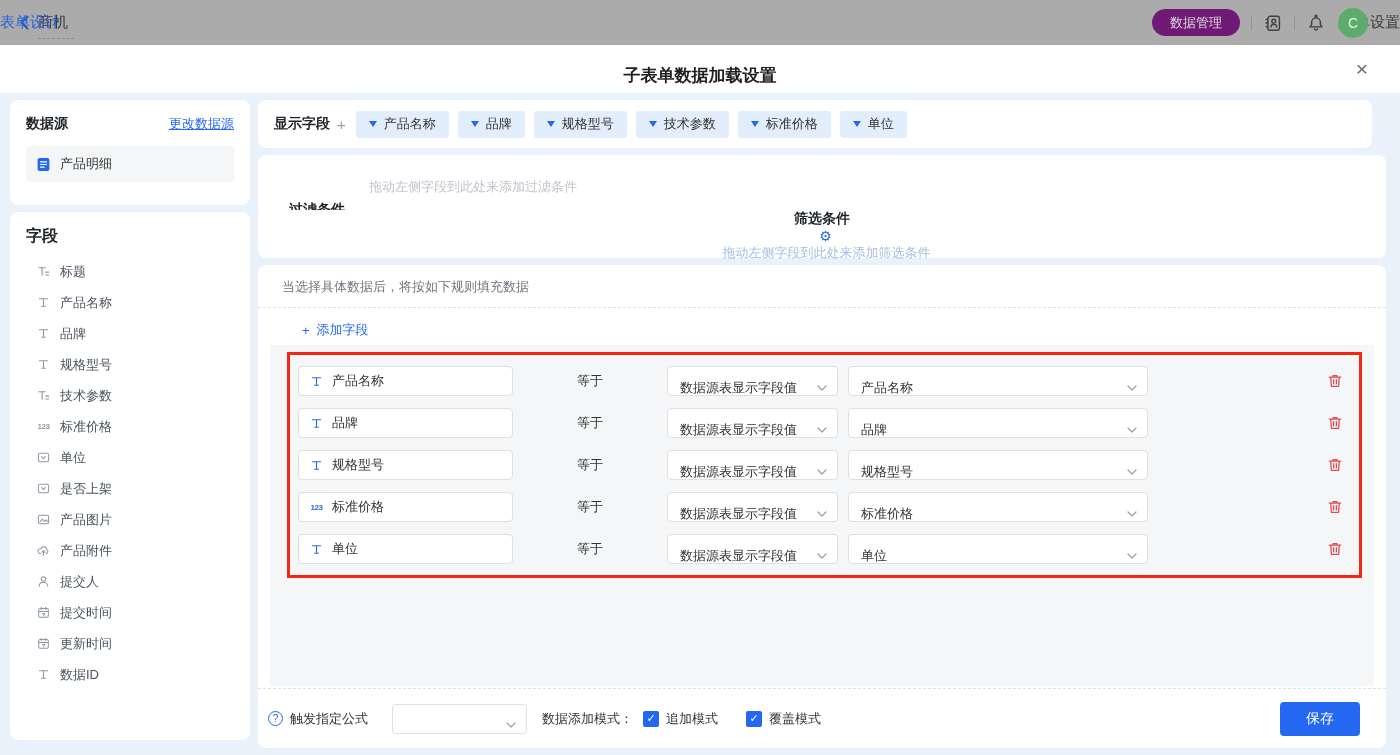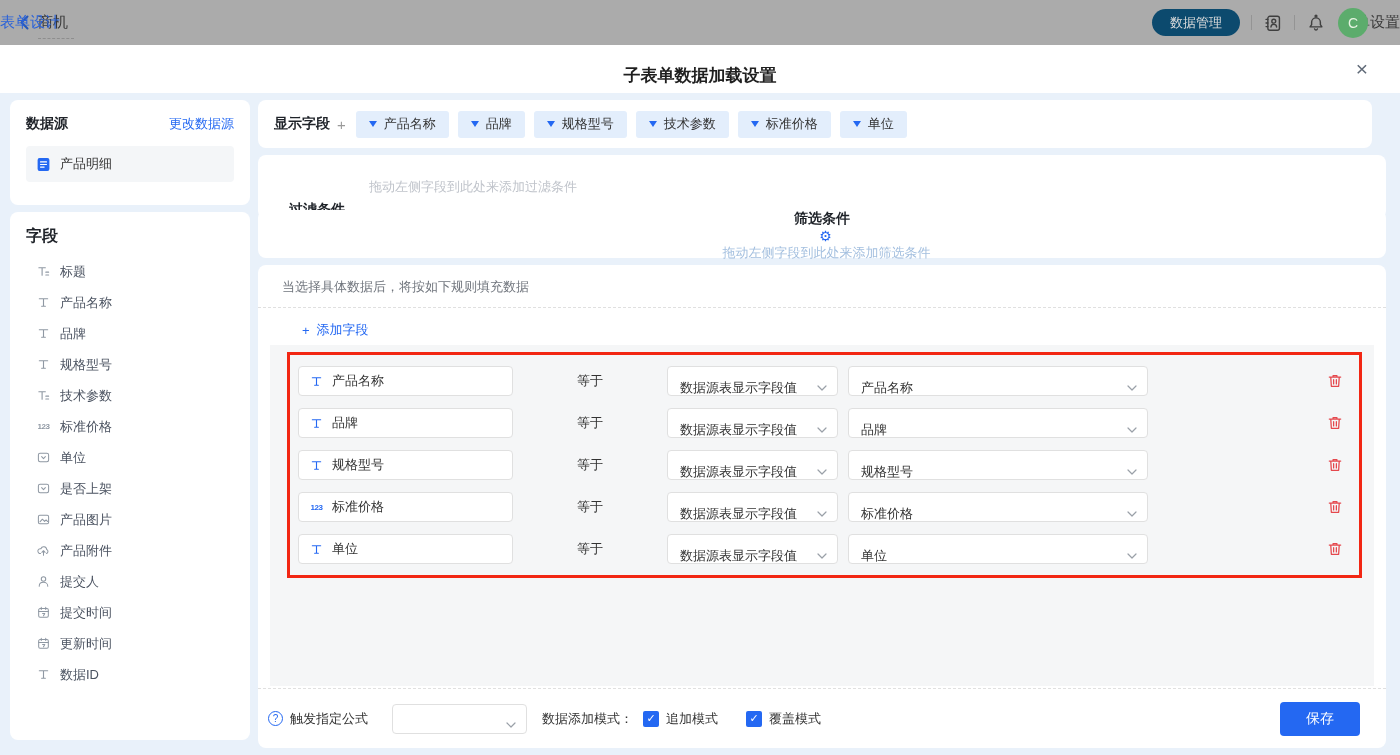--- a/index.html
+++ b/index.html
@@ -10,42 +10,42 @@
   
   .app-header { position:absolute; left:0; top:0; width:1400px; height:45px;
     background:#ABABAB; z-index:5; }
   .hdr-back { position:absolute; left:18px; top:0; height:45px; display:flex; align-items:center; gap:7px; cursor:pointer; }
   .hdr-back .back-label { font-size:15px; color:#383838; position:relative;text-align:center; }
   .hdr-back .back-label::after { content:""; position:absolute; left:0; right:-6px; bottom:-7px; border-bottom:1px dashed #8e8e8e; }
   .hdr-tabs { position:absolute; left:0; right:0; top:0; height:45px; display:flex; justify-content:space-between; align-items:center; gap:68px; }
   .hdr-tab { font-size:15px; color:#3a3a3a; cursor:pointer; }
   .hdr-tab.active { color:#2A62D9; }
   .hdr-right { position:absolute; right:32px; top:0; height:45px; display:flex; align-items:center; }
-  .pill-btn { height:27px; padding:0 18px; border-radius:14px; background:#0c4a6e; color:#DCDCDC;
+  .pill-btn { height:27px; padding:0 18px; border-radius:14px; background:#701a75; color:#DCDCDC;
     font-size:13px; display:flex; align-items:center; cursor:pointer; }
   .vdiv { width:1px; height:15px; background:#949494; margin:0 11px; }
   .hdr-ic { width:20px; height:20px; color:#3F3F3F; display:flex; align-items:center; justify-content:center; cursor:pointer; }
   .avatar { width:30px; height:30px; border-radius:50%; background:#5CAC6C; color:#E7F3E2;
     font-size:14px; display:flex; align-items:center; justify-content:center; margin-left:12px; cursor:pointer; }
 
   
   .modal-head { position:absolute; left:0; top:45px; width:1400px; height:48px; background:#fff; z-index:4; }
   .modal-title { position:absolute; left:0; right:0; top:0; height:60px; display:flex; align-items:center; justify-content:center;
     font-size:17px; font-weight:bold; color:#1F1F1F; }
   .modal-close { position:absolute; right:26px; top:12px; width:24px; height:24px; font-size:21px; color:#606A78;
     display:flex; align-items:center; justify-content:center; cursor:pointer; }
   .modal-body { position:absolute; left:0; top:93px; width:1400px; bottom:0; background:#E9F1FA; }
 
   .card { position:absolute; background:#fff; border-radius:8px; }
 
   
   .card-ds { left:10px; top:7px; width:240px; height:105px; padding:15px 16px 0; }
   .ds-head { display:flex; justify-content:space-between; align-items:center; }
   .ds-title { font-size:14px; font-weight:bold; color:#1F2329; }
-  .link-blue { color:#2468F2; font-size:13px; cursor:pointer; }
+  .link-blue { color:#2468F2; font-size:13px; cursor:pointer;text-decoration:underline; }
   .ds-item { margin-top:13px; height:36px; background:#F4F6F8; border-radius:4px;
     display:flex; align-items:center; gap:9px; padding-left:10px; cursor:pointer; }
   .card-fields { left:10px; top:119px; width:240px; height:528px; padding:14px 16px 0; }
   .fields-title { font-size:16px; font-weight:bold; color:#1F2329; }
   .f-list { margin-top:9px; }
   .f-item { height:31px; display:flex; align-items:center; gap:9px; padding-left:10px; color:#4A5260; cursor:pointer; border-radius:4px; }
   .fi { width:15px; height:15px; display:flex; align-items:center; justify-content:center; color:#8F98A3; flex:0 0 15px; }
   .num-ic::before { content:"123"; font-size:8px; letter-spacing:-0.5px; font-weight:bold; }
 
   

